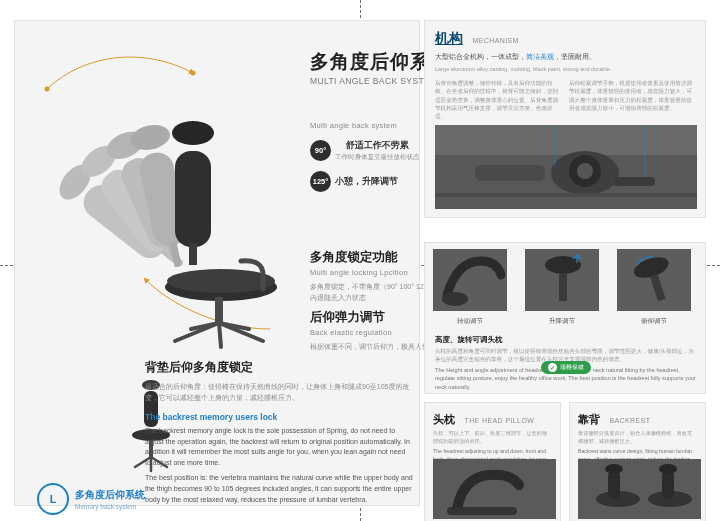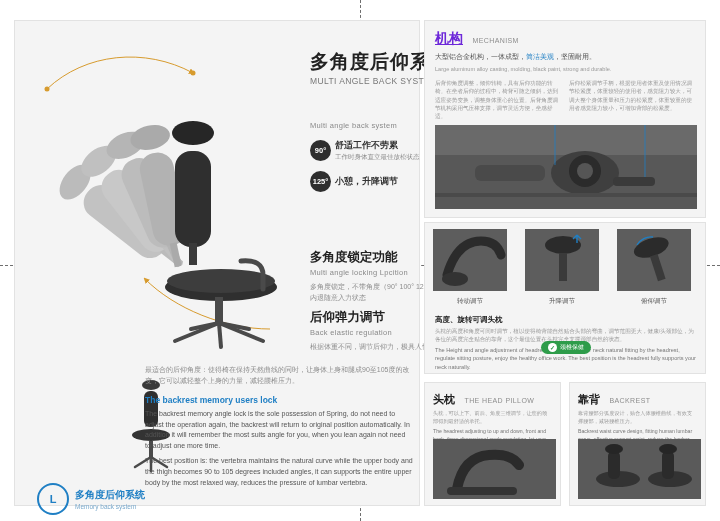--- a/index.html
+++ b/index.html
@@ -26,21 +26,21 @@
     position:absolute;left:10px;top:8px;width:270px;height:330px;
   }
   .title-block{position:absolute;left:295px;top:30px;width:140px;}
   .title-cn{font-size:19px;font-weight:bold;color:#222;letter-spacing:1px;line-height:1.15;}
   .title-en{font-size:8.5px;color:#777;letter-spacing:.4px;margin-top:3px;}
 
   .sub-block{position:absolute;left:295px;width:150px;}
   .sub-cn{font-size:12.5px;font-weight:bold;color:#222;}
   .sub-en{font-size:7.5px;color:#8a8a8a;margin-top:2px;letter-spacing:.3px;}
 
-  .badge-row{display:flex;align-items:center;margin-top:9px;}
+  .badge-row{display:flex;align-items:center;margin-top:9px;text-align:center;}
   .badge{
     width:21px;height:21px;border-radius:50%;
     background:#2e2e2e;color:#fff;font-size:7.5px;
     display:flex;align-items:center;justify-content:center;
     font-weight:bold;flex:0 0 auto;
   }
   .badge-txt{margin-left:4px;}
   .badge-t1{font-size:9px;color:#333;font-weight:bold;}
   .badge-t2{font-size:6.5px;color:#8d8d8d;line-height:1.35;margin-top:1px;}
 
@@ -64,34 +64,34 @@
   .logo-tx2{font-size:6.5px;color:#7aa9cc;margin-top:1px;}
 
   
   .thumb-chair{position:absolute;left:110px;top:352px;width:52px;height:108px;}
 
   
   .right-col{position:absolute;left:424px;top:20px;width:282px;}
 
   .sec{background:#f4f4f4;border:1px solid #e2e2e2;position:relative;}
   .sec-head{padding:8px 10px 6px 10px;}
-  .sec-cn{font-size:14px;font-weight:bold;color:#6d28d9;display:inline-block;text-decoration:underline;}
+  .sec-cn{font-size:14px;font-weight:bold;color:#0c4a6e;display:inline-block;text-decoration:underline;}
   .sec-en{font-size:7px;color:#8d8d8d;margin-left:5px;letter-spacing:.4px;}
   .sec-lead{font-size:7px;color:#555;margin-top:4px;line-height:1.5;}
   .sec-lead .hl{color:#1f7fc4;}
   .sec-body{font-size:5.6px;color:#9a9a9a;line-height:1.5;padding:0 10px;}
   .two-col{display:flex;gap:8px;}
   .two-col>div{flex:1;}
 
   
   #sec-mechanism{height:196px;}
   .mech-photo{position:absolute;left:10px;top:104px;width:262px;height:84px;}
 
   
-  #sec-head-rest{margin-top:4px;height:150px;}
+  #sec-head-rest{margin-top:24px;height:150px;}
   .hr-title{position:absolute;left:122px;top:8px;}
   .hr-cn{font-size:12.5px;font-weight:bold;color:#222;}
   .hr-en{font-size:6.5px;color:#8d8d8d;margin-top:2px;}
   .hr-photo{position:absolute;width:74px;height:78px;top:6px;}
   .cap{font-size:6.5px;color:#555;text-align:center;margin-top:2px;}
   .hr-note{position:absolute;left:10px;top:92px;width:262px;}
   .hr-note-cn{font-size:7.5px;font-weight:bold;color:#222;}
   .hr-note-p{font-size:5.6px;color:#9a9a9a;line-height:1.5;margin-top:2px;}
   .hr-note-en{font-size:5.6px;color:#777;line-height:1.5;margin-top:2px;}
   .green-badge{
@@ -223,20 +223,21 @@
       <ellipse cx="26" cy="62" rx="19" ry="6" fill="#333"></ellipse>
       <rect x="24" y="68" width="4" height="16" fill="#4a4a4a"></rect>
       <g stroke="#4a4a4a" stroke-width="2.5" stroke-linecap="round">
         <line x1="26" y1="84" x2="10" y2="94"></line>
         <line x1="26" y1="84" x2="42" y2="94"></line>
         <line x1="26" y1="84" x2="26" y2="98"></line>
       </g>
     </svg>
 
     <div class="lock-sec">
+      <div class="lock-cn">背垫后仰多角度锁定</div>
       <div class="lock-p">最适合的后仰角度：使得椅在保持天然曲线的同时，让身体上身和腿成90至105度的改变，它可以减轻整个上身的力量，减轻腰椎压力。</div>
       <div class="lock-blue">The backrest memory users lock</div>
       <div class="lock-en-p">The backrest memory angle lock is the sole possession of Spring, do not need to adjust the operation again, the backrest will return to original position automatically. In addition it will remember the most suits angle for you, when you lean again not need to adjust one more time.</div>
       <div class="lock-en-p">The best position is: the vertebra maintains the natural curve while the  upper body and the thigh becomes 90 to 105 degrees included angles, it can supports the entire upper body by the most relaxed way, reduces the pressure of lumbar vertebra.</div>
     </div>
 
     <div class="logo-wrap">
       <div class="logo-circ">L</div>
       <div style="margin-left:6px;">
         <div class="logo-tx1">多角度后仰系统</div>

